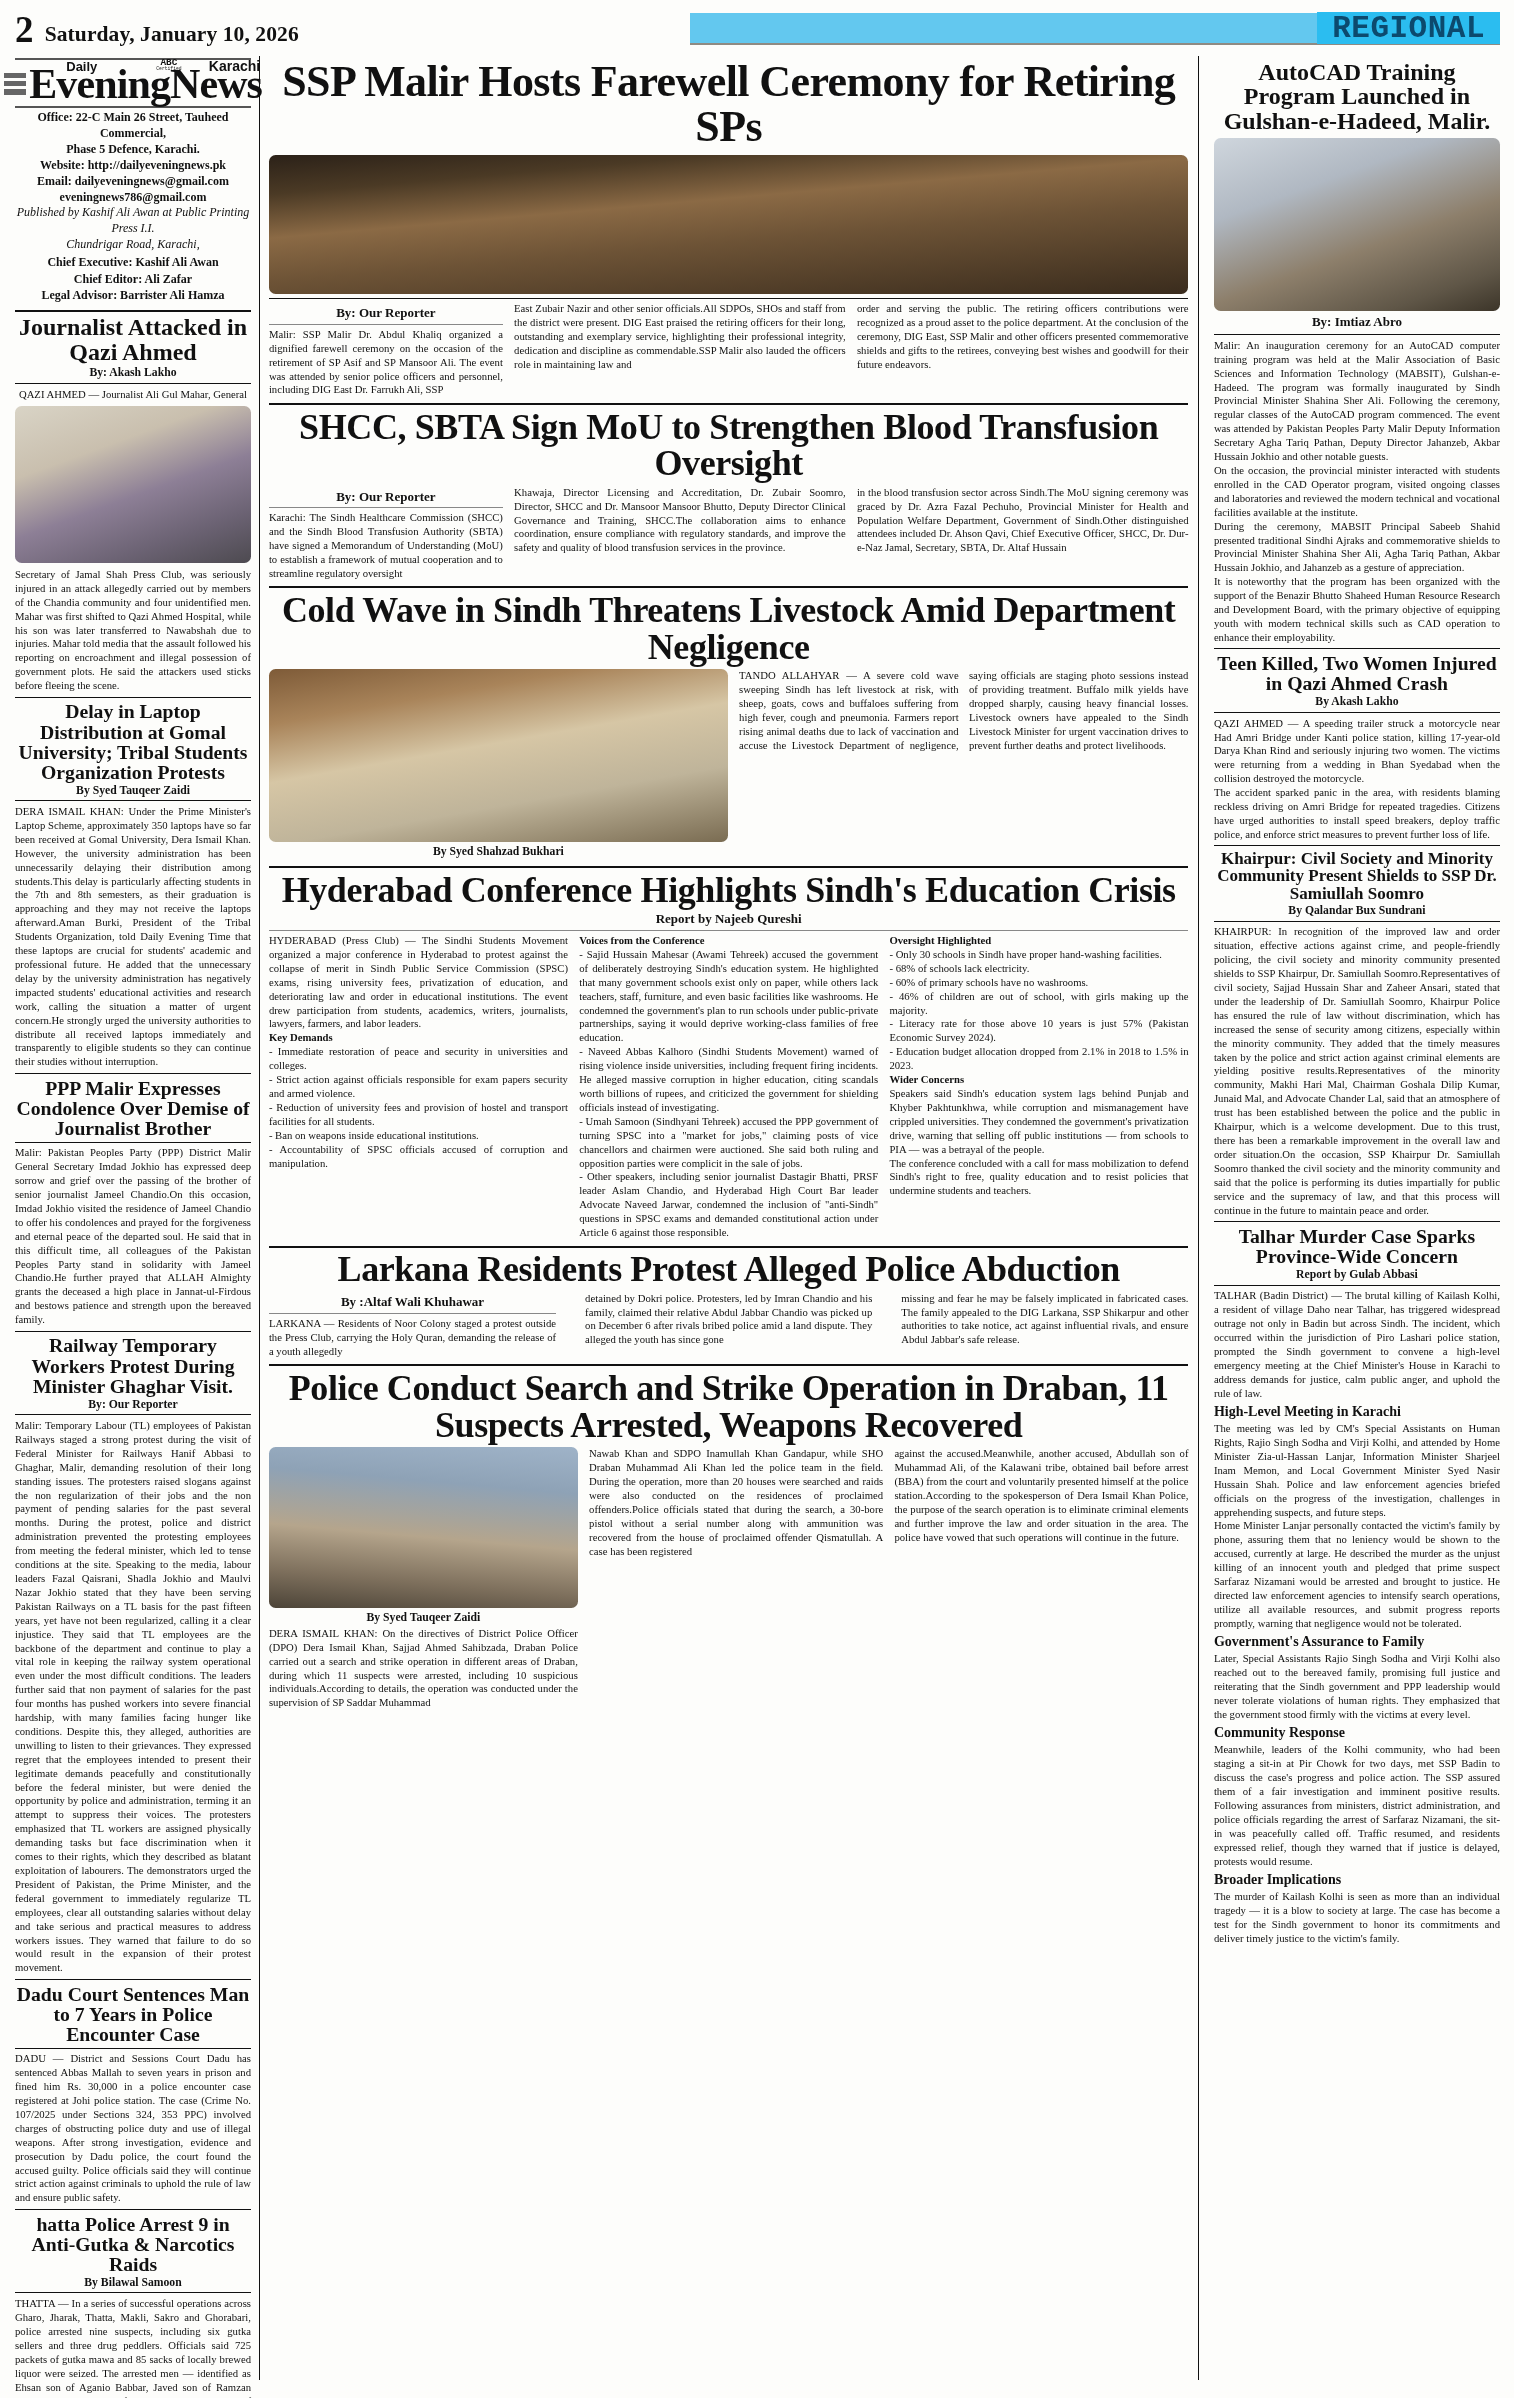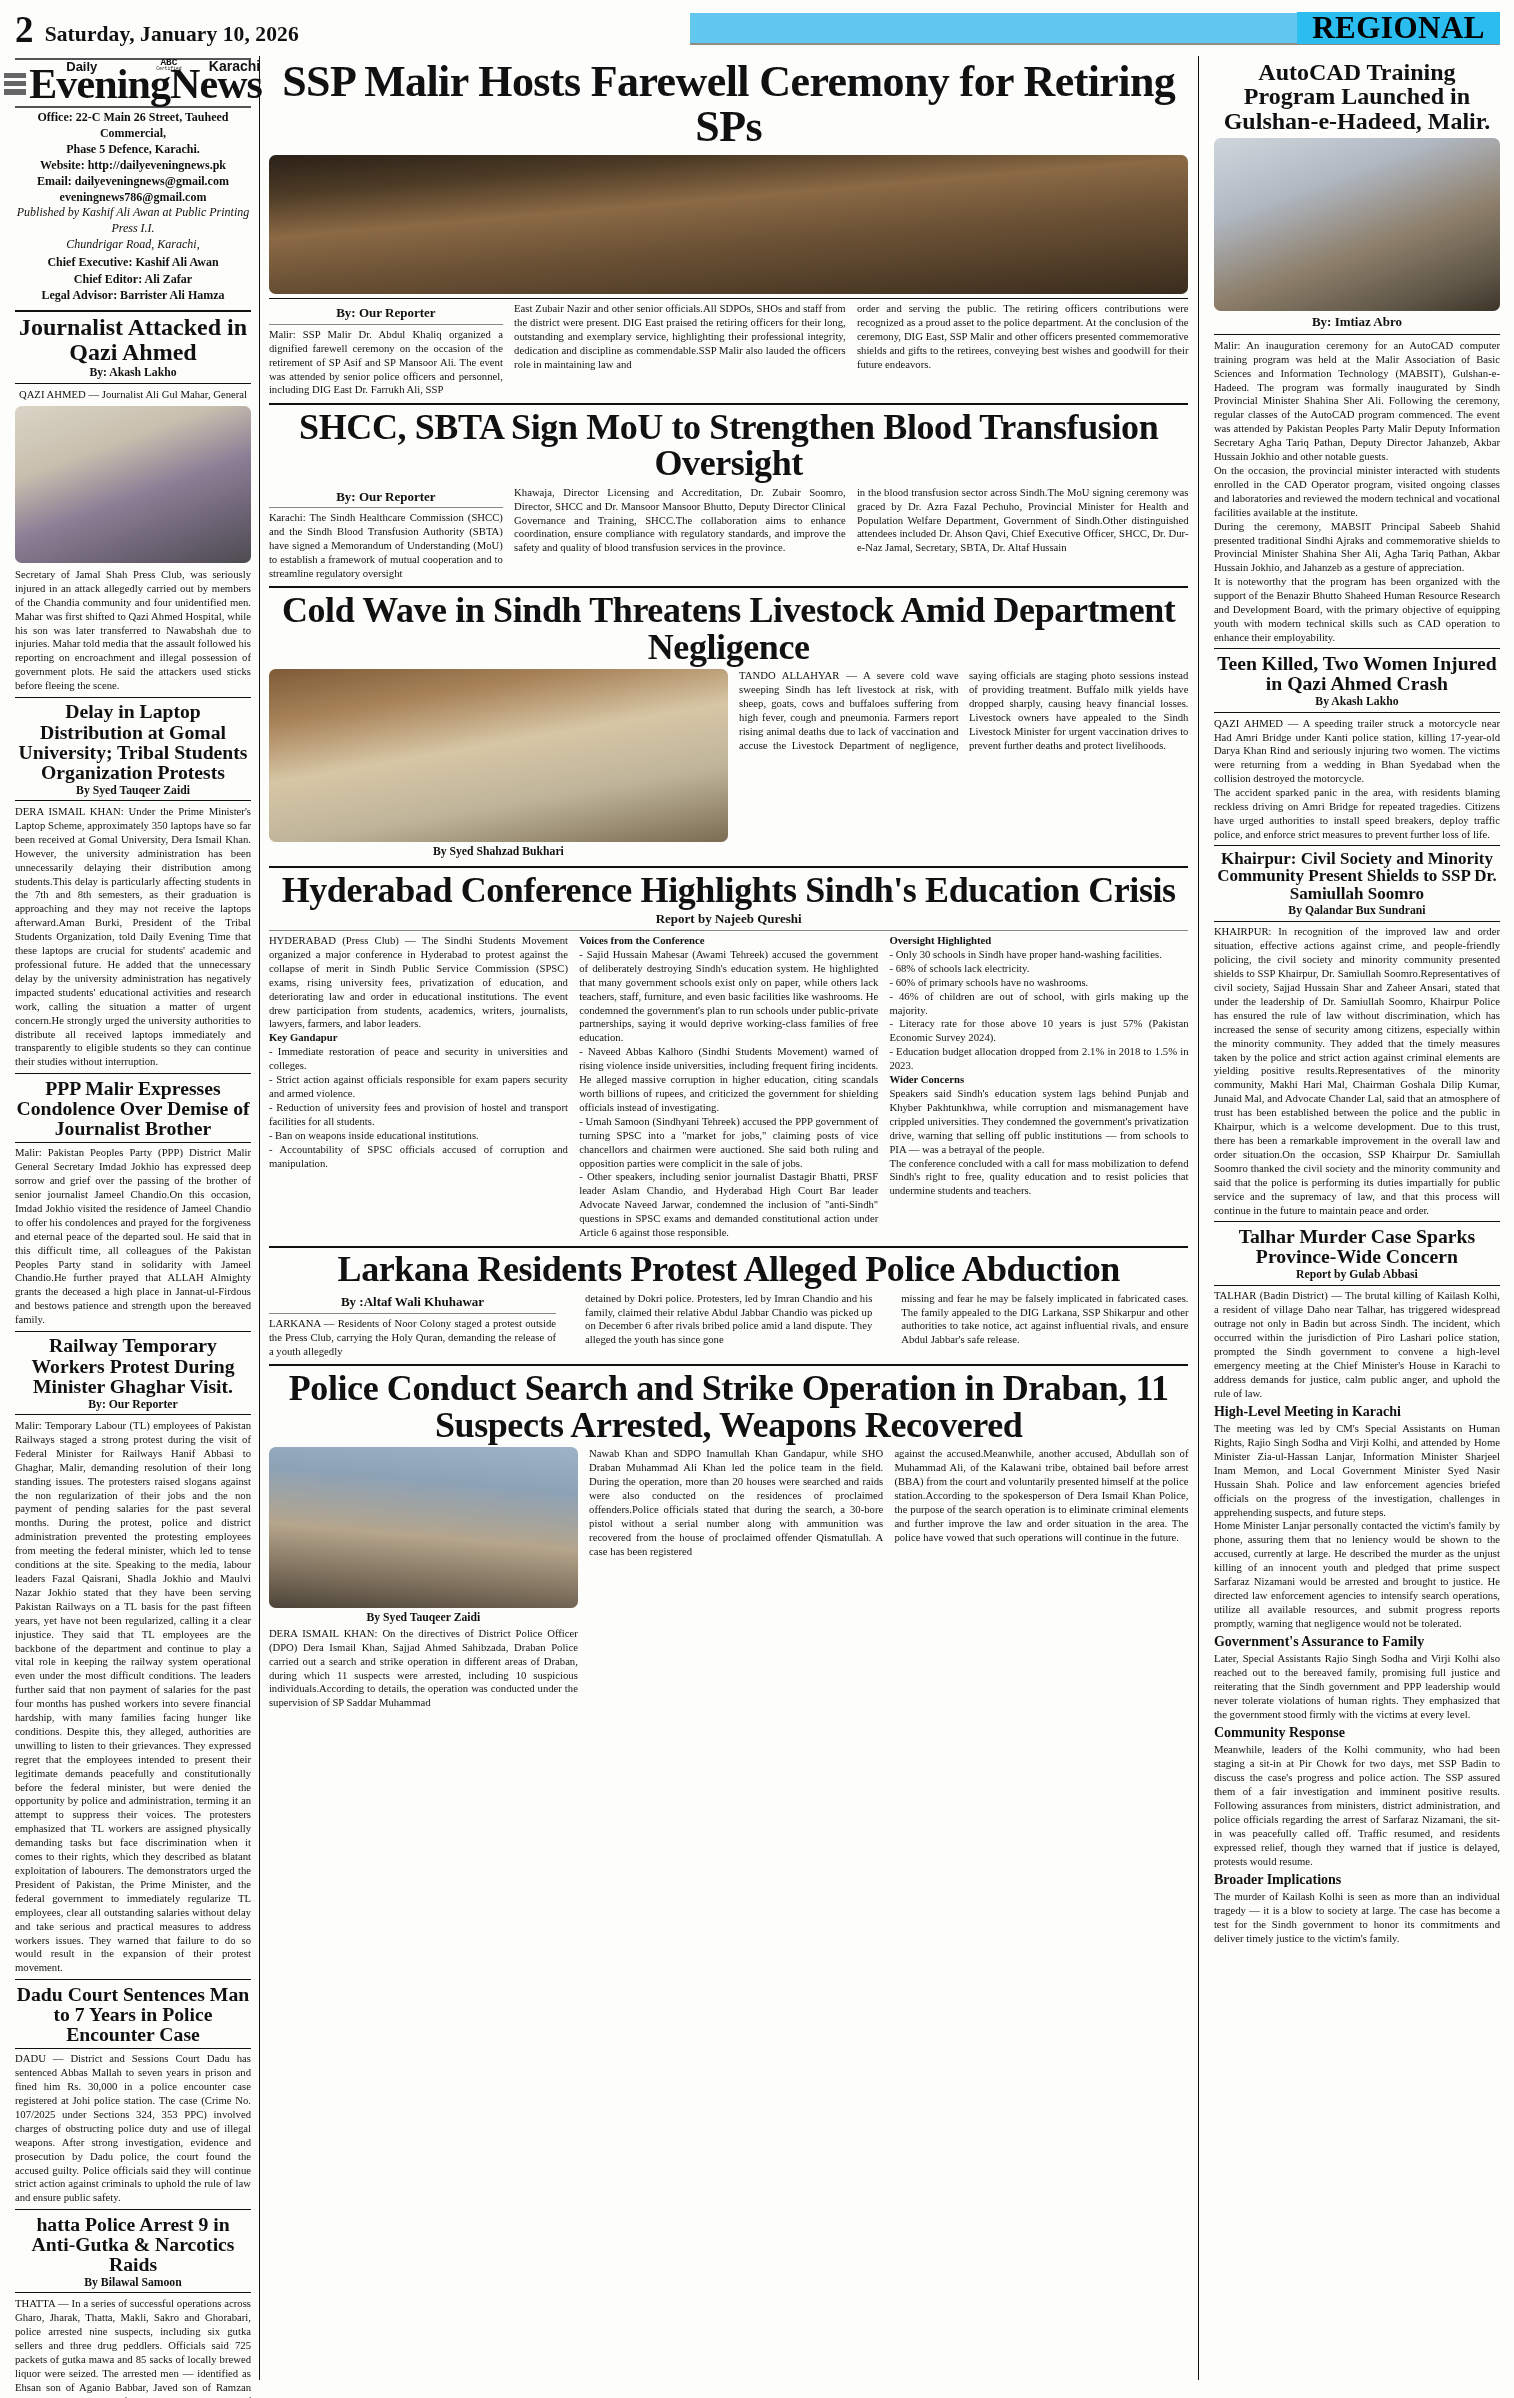--- a/index.html
+++ b/index.html
@@ -14,21 +14,21 @@
   .page { position:relative; width:1515px; height:2399px; padding:13px 15px 7.5px 15px; }
 
   
   .topbar { display:flex; align-items:flex-start; height:43px; }
   .pagenum { font-size:37px; font-weight:bold; line-height:0.9; font-family:"Liberation Serif",serif; }
   .topdate { font-size:21.5px; font-weight:bold; margin-left:11.2px; margin-top:9.4px; letter-spacing:0.1px; }
   .regional-wrap { margin-left:auto; width:810px; position:relative; }
   .regional-bar { background:#63c8ef; height:32px; width:100%; display:flex; justify-content:flex-end; align-items:center;
                   border-bottom:2.8px solid #8f8b83; }
   .regional-hi { background:#2bbdf0; height:32px; padding:0 15px 0 15px; display:flex; align-items:center; }
-  .regional-hi span { font-size:31px; font-weight:bold; letter-spacing:0.5px; color:#000000; font-family:Liberation Serif, serif; }
+  .regional-hi span { font-size:31px; font-weight:bold; letter-spacing:0.5px; color:#0c4a6e; font-family:Liberation Mono, monospace; }
 
   
   .grid { display:flex; gap:0; height:2324px; }
   .colL { width:236px; }
   .colM { width:948px; border-left:1.4px solid #111; border-right:1.4px solid #111; padding:0 9.4px; margin:0 7.5px; }
   .colR { width:296px; padding-left:7.5px; }
 
   
   .masthead { text-align:center; padding-top:1.9px; }
   .logo-row { display:flex; align-items:center; justify-content:center; border-top:2.8px solid #555; border-bottom:2.8px solid #555;
@@ -229,21 +229,21 @@
 
       <div class="rule-thick"></div>
 
       <div>
         <h2 class="hl hl-lg">Hyderabad Conference Highlights Sindh's Education Crisis</h2>
         <div class="byline">Report by Najeeb Qureshi</div>
         <div class="rule-hair"></div>
         <div style="display:flex;gap:11.2px;">
           <div style="flex:1;">
             <div class="body">HYDERABAD (Press Club) — The Sindhi Students Movement organized a major conference in Hyderabad to protest against the collapse of merit in Sindh Public Service Commission (SPSC) exams, rising university fees, privatization of education, and deteriorating law and order in educational institutions. The event drew participation from students, academics, writers, journalists, lawyers, farmers, and labor leaders.</div>
-            <div class="body" style="font-weight:bold;text-align:left;">Key Gandapur</div>
+            <div class="body" style="font-weight:bold;text-align:left;">Key Demands</div>
             <div class="body" style="white-space:pre-line;">- Immediate restoration of peace and security in universities and colleges.
 - Strict action against officials responsible for exam papers security and armed violence.
 - Reduction of university fees and provision of hostel and transport facilities for all students.
 - Ban on weapons inside educational institutions.
 - Accountability of SPSC officials accused of corruption and manipulation.</div>
           </div>
           <div style="flex:1;">
             <div class="body" style="font-weight:bold;text-align:left;">Voices from the Conference</div>
             <div class="body" style="white-space:pre-line;">- Sajid Hussain Mahesar (Awami Tehreek) accused the government of deliberately destroying Sindh's education system. He highlighted that many government schools exist only on paper, while others lack teachers, staff, furniture, and even basic facilities like washrooms. He condemned the government's plan to run schools under public-private partnerships, saying it would deprive working-class families of free education.
 - Naveed Abbas Kalhoro (Sindhi Students Movement) warned of rising violence inside universities, including frequent firing incidents. He alleged massive corruption in higher education, citing scandals worth billions of rupees, and criticized the government for shielding officials instead of investigating.

